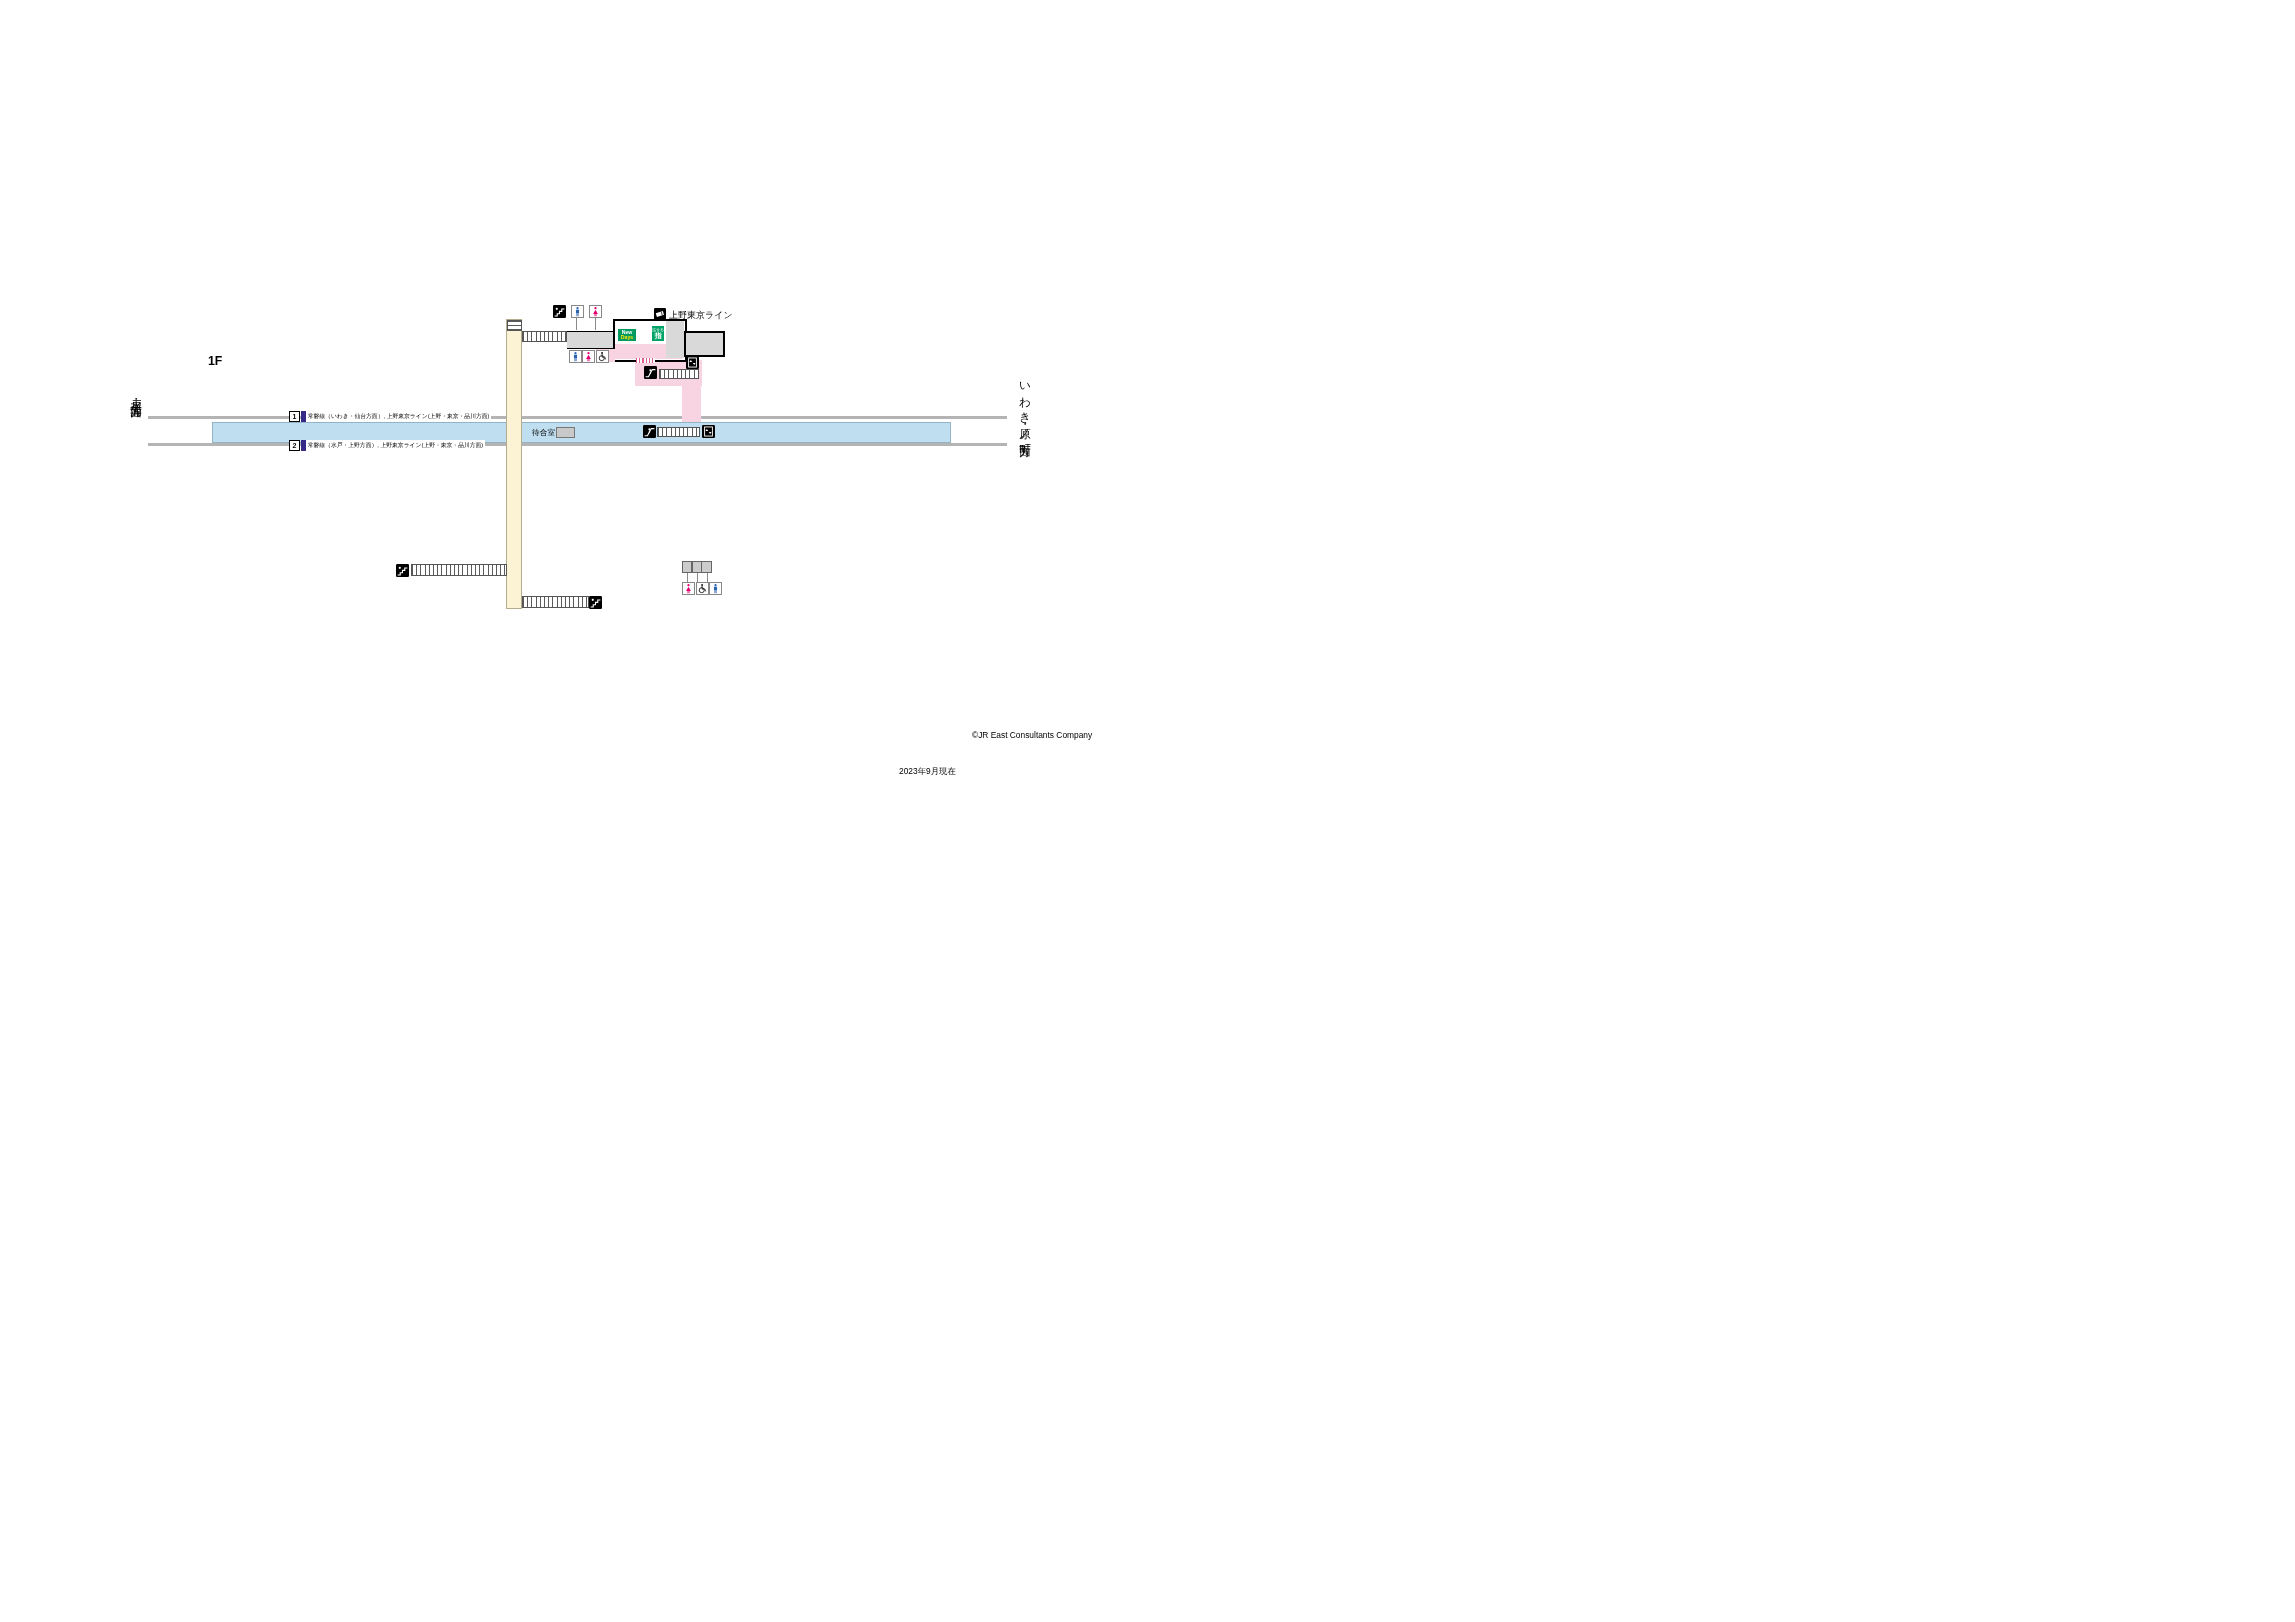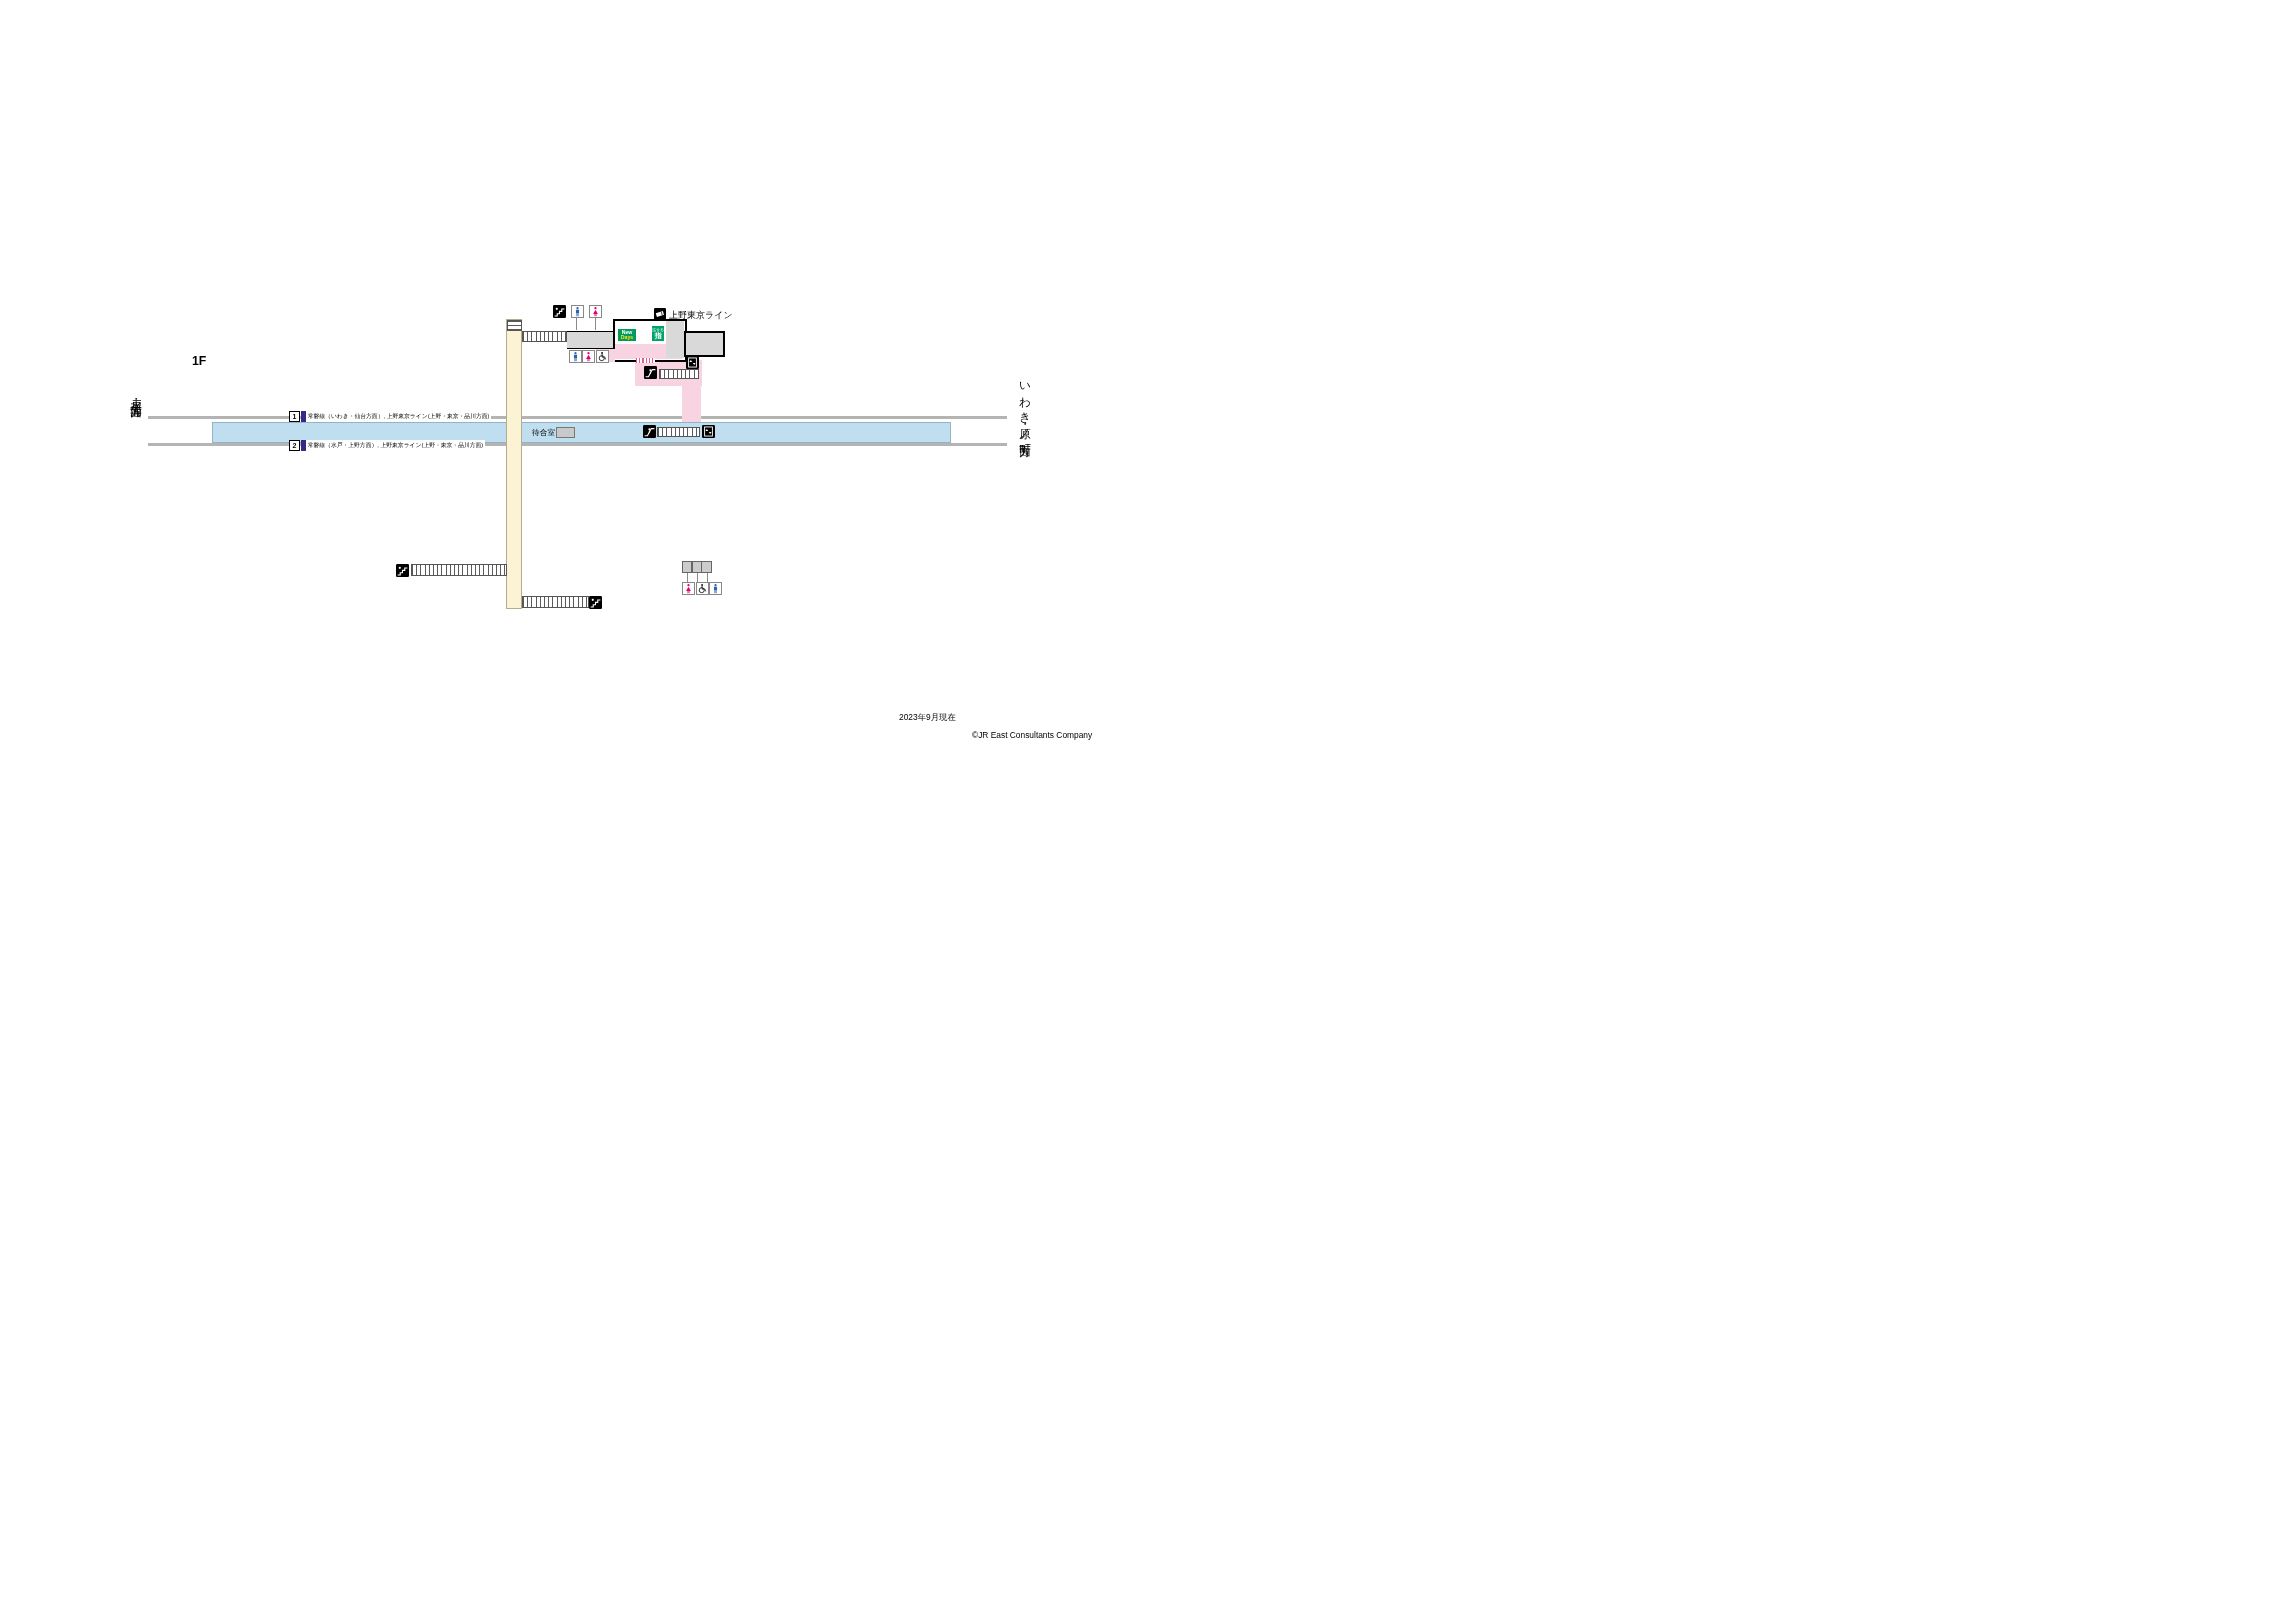--- a/index.html
+++ b/index.html
@@ -102,21 +102,21 @@
         <rect x="10.3" y="14.6" width="1.5" height="4" fill="currentColor"></rect>
       </symbol>
       <symbol id="sym-wc" viewBox="0 0 20 20">
         <circle cx="8.6" cy="13" r="4.6" fill="none" stroke="currentColor" stroke-width="1.6"></circle>
         <circle cx="9.2" cy="3.6" r="1.8" fill="currentColor"></circle>
         <path d="M9.2 5.6 V11 H14 L15.8 15.2" fill="none" stroke="currentColor" stroke-width="1.7"></path>
       </symbol>
     </defs>
   </svg>
 
-  <div class="floor-label" style="left:192px;top:354px">1F</div>
+  <div class="floor-label" style="left:208px;top:354px">1F</div>
   <div class="dir" style="left:128px;top:390px">水戸・土浦方面</div>
   <div class="dir" style="left:1017px;top:374px">いわき・原ノ町方面</div>
 
   <div class="track" style="left:148px;top:416px;width:859px"></div>
   <div class="track" style="left:148px;top:443px;width:859px"></div>
   <div class="platform" style="left:212px;top:422px;width:739px;height:20.7px"></div>
 
   <div class="line-row" style="left:289px;top:411px">
     <span class="line-num">1</span>
     <span class="line-stripe"></span>
@@ -249,17 +249,17 @@
       <svg viewBox="0 0 20 20">
         <use href="#sym-wc"></use>
       </svg>
     </span>
   <span class="picto picto-white c-male" style="left:709px;top:582px">
       <svg viewBox="0 0 20 20">
         <use href="#sym-person-m"></use>
       </svg>
     </span>
 
-  <div class="footer" style="left:899px;top:712px">2023年9月現在</div>
+  <div class="footer" style="left:899px;top:766px">2023年9月現在</div>
   <div class="footer" style="left:972px;top:730px">©JR East Consultants Company</div>
 
 </div>
 
 
 </body></html>

